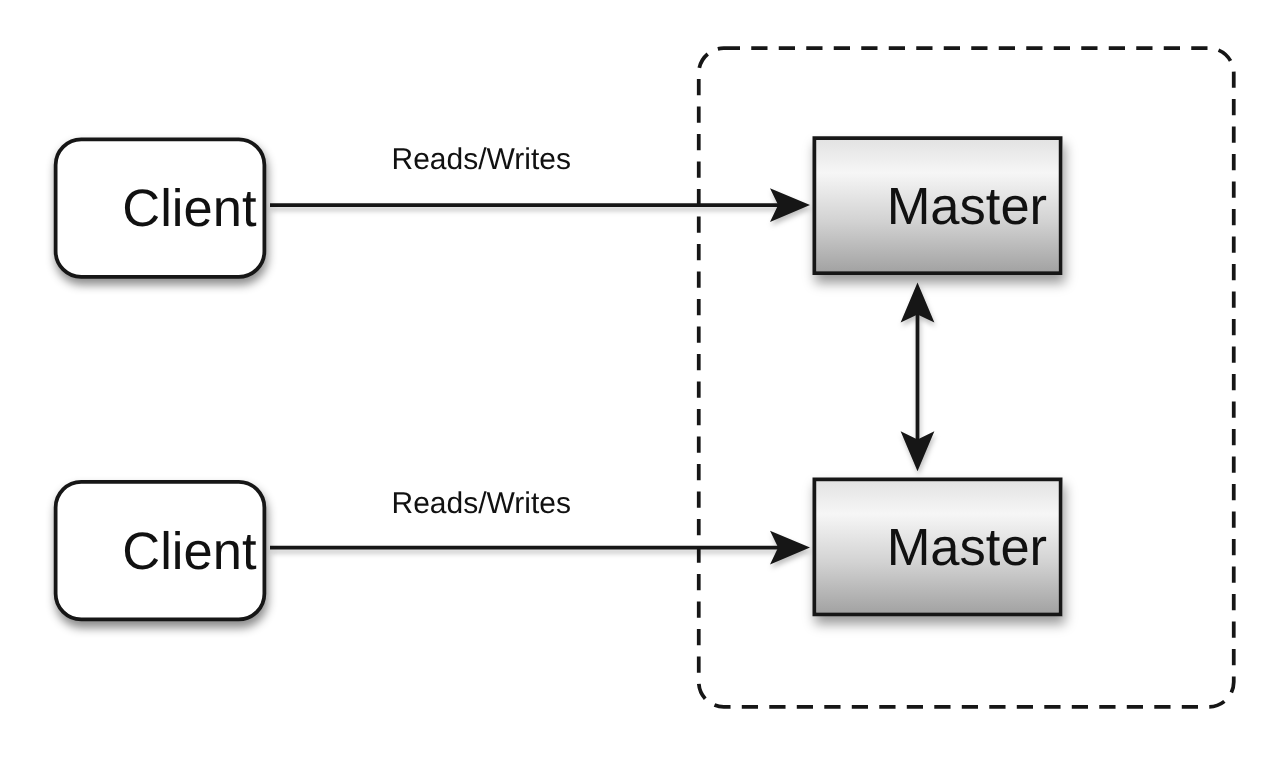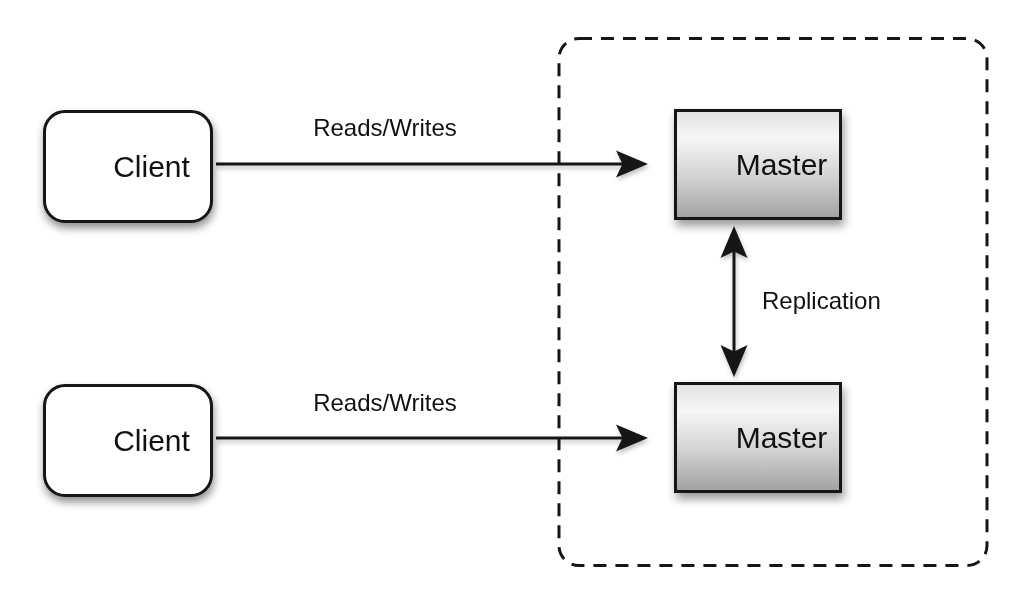--- a/index.html
+++ b/index.html
@@ -22,42 +22,41 @@
     top: 0;
     width: 1028px;
     height: 610px;
   }
   .node {
     position: absolute;
     box-sizing: border-box;
     display: flex;
     align-items: center;
     justify-content: center;
-    font-size: 30px;
+    font-size: 42px;
     line-height: 1;
     border: 3px solid #161616;
     padding-left: 47px;
   }
   .client {
     left: 43px;
     width: 170px;
     height: 113px;
     background: #ffffff;
     border-radius: 22px;
     box-shadow: 1px 5px 8px rgba(0,0,0,0.45);
   }
   .client.top    { top: 110px; }
   .client.bottom { top: 384px; }
   .master {
     left: 650px;
-    width: 168px;
+    width: 200px;
     height: 111px;
     background: linear-gradient(180deg, #e3e3e3 0%, #f6f6f6 25%, #d2d2d2 62%, #a3a3a3 100%);
     box-shadow: 2px 6px 9px rgba(0,0,0,0.40);
-    margin-left: 24px;
   }
   .master.top    { top: 109px; }
   .master.bottom { top: 382px; }
   .edge-label {
     position: absolute;
     font-size: 24px;
     line-height: 40px;
     white-space: nowrap;
   }
   .edge-label.rw-top {
@@ -134,15 +133,14 @@
   </div>
 
   <div class="node master bottom">
     <span>Master</span>
   </div>
 
   <div class="edge-label rw-top">Reads/Writes</div>
 
   <div class="edge-label rw-bottom">Reads/Writes</div>
 
-  <div class="edge-label replication">Replication</div>
 
 </div>
 
 </body></html>

